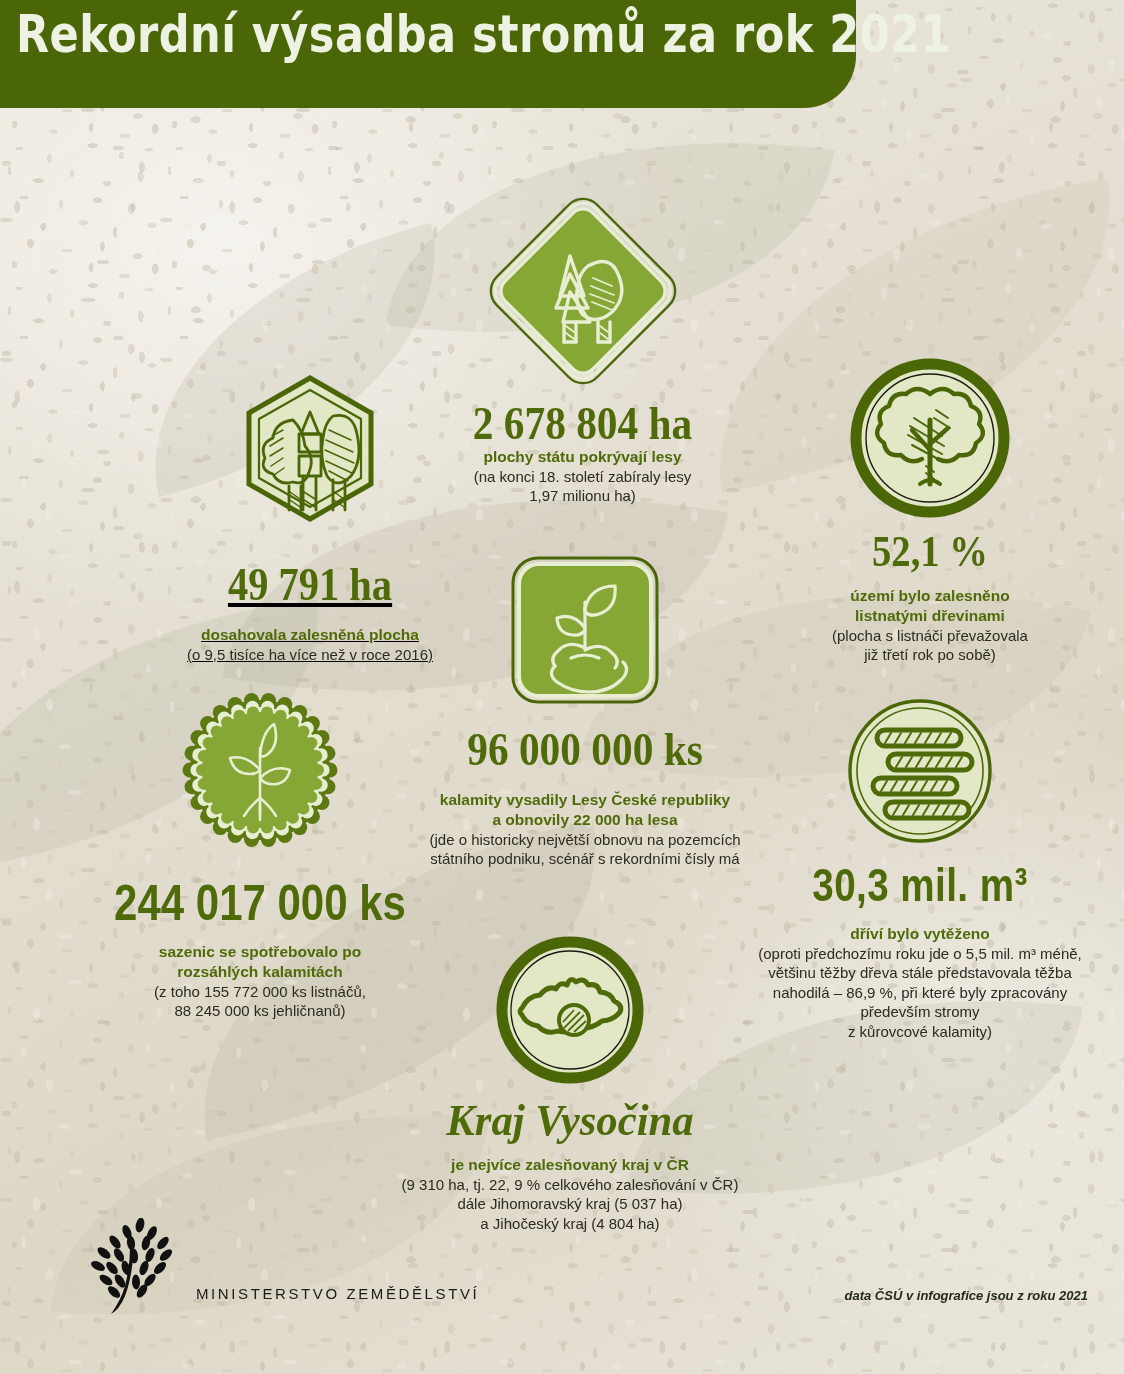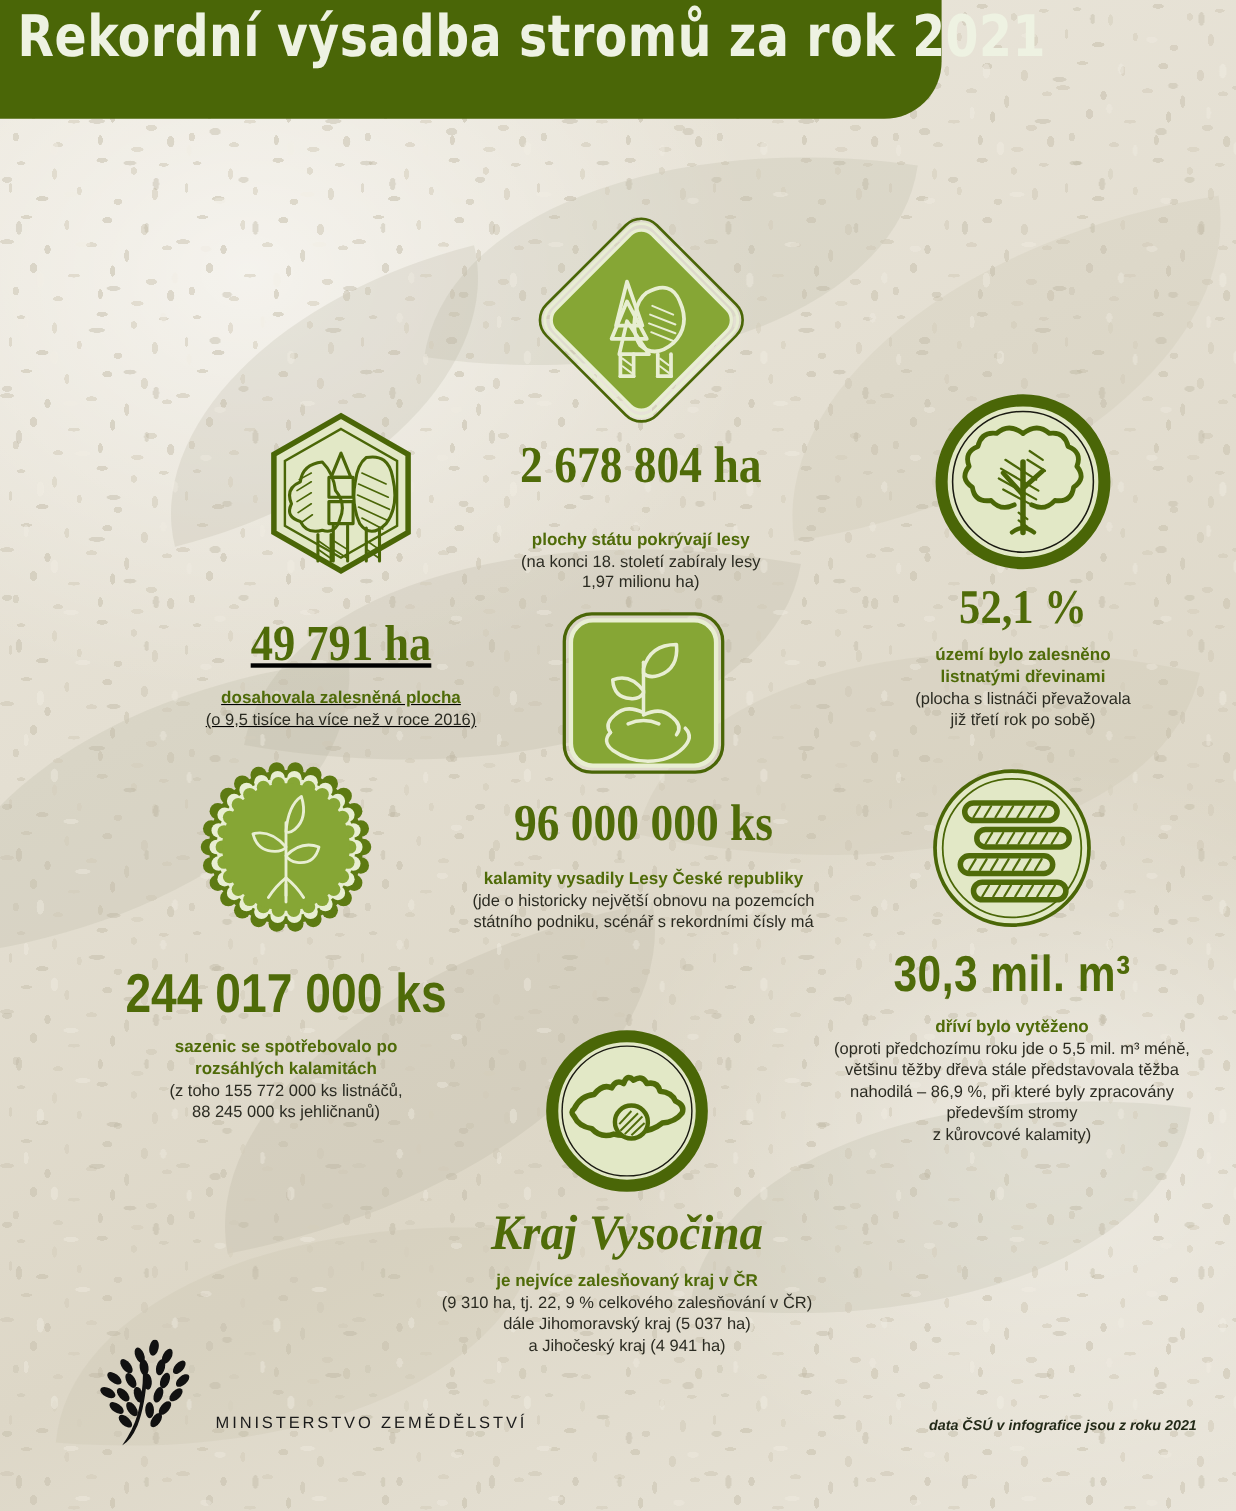--- a/index.html
+++ b/index.html
@@ -197,21 +197,21 @@
               <path d="M104 106 L124 114"></path>
             <path d="M78 130 L86 136"></path>
               <path d="M78 137 L86 143"></path>
             <path d="M112 130 L120 136"></path>
               <path d="M112 137 L120 143"></path>
           </g>
         </g>
       </svg>
     </div>
     <div class="big" style="font-size:47px;margin-top:14px;">2 678 804 ha</div>
-    <div class="cap-bold" style="margin-top:34px;">plochy státu pokrývají lesy</div>
+    <div class="cap-bold" style="margin-top:0;">plochy státu pokrývají lesy</div>
     <div class="cap">(na konci 18. století zabíraly lesy</div>
     <div class="cap">1,97 milionu ha)</div>
   </div>
 
   <div class="stat" style="left:110px;top:368px;width:400px;text-decoration:underline;">
     <div class="icon-wrap">
       <svg width="178" height="178" viewBox="0 0 178 178" aria-hidden="true">
         <polygon points="89,10 150,45 150,116 89,151 28,116 28,45" fill="#e2e8c6" stroke="#4a6607" stroke-width="5"></polygon>
         <polygon points="89,22 140,51 140,110 89,139 38,110 38,51" fill="none" stroke="#4a6607" stroke-width="2.2"></polygon>
         <g stroke="#4a6607" fill="none" stroke-width="2.8" stroke-linecap="round" stroke-linejoin="round">
@@ -298,20 +298,21 @@
           <path d="M80 76 q-12 -16 -28 -10 q1 16 16 17 q8 1 12 -5 z"></path>
           <path d="M80 96 q-16 -8 -26 2 q-10 8 -4 16"></path>
           <path d="M50 114 q-8 8 2 16 q14 10 32 10 q20 0 32 -12 q10 -10 2 -18"></path>
           <path d="M80 98 q16 -8 26 2 q10 8 4 16"></path>
           <path d="M66 106 q14 -6 28 0"></path>
         </g>
       </svg>
     </div>
     <div class="big" style="font-size:47px;margin-top:14px;">96 000 000 ks</div>
     <div class="cap-bold" style="margin-top:17px;">kalamity vysadily Lesy České republiky</div>
+    <div class="cap-bold">a obnovily 22 000 ha lesa</div>
     <div class="cap">(jde o historicky největší obnovu na pozemcích</div>
     <div class="cap">státního podniku, scénář s rekordními čísly má</div>
   </div>
 
   <div class="stat" style="left:60px;top:678px;width:400px;">
     <div class="icon-wrap">
       <svg width="184" height="184" viewBox="0 0 184 184" aria-hidden="true">
         <g id="scallop">
           <path id="sc-outer" fill="#4f6b09" d=""></path>
         </g>
@@ -486,21 +487,21 @@
             <path d="M68 92 L84 76"></path>
           <path d="M72 95 L88 79"></path>
             <path d="M78 96 L90 85"></path>
         </g>
       </svg>
     </div>
     <div class="big" style="font-size:45px;margin-top:14px;transform:scaleX(.95);font-style:italic;">Kraj Vysočina</div>
     <div class="cap-bold" style="margin-top:12px;">je nejvíce zalesňovaný kraj v ČR</div>
     <div class="cap">(9 310 ha, tj. 22, 9 % celkového zalesňování v ČR)</div>
     <div class="cap" style="">dále Jihomoravský kraj (5 037 ha)</div>
-    <div class="cap">a Jihočeský kraj (4 941 ha)</div>
+    <div class="cap">a Jihočeský kraj (4 804 ha)</div>
   </div>
 
   <div id="footer-logo">
     <svg width="104" height="96" viewBox="0 0 104 96" aria-hidden="true">
       <g fill="#111111">
         <ellipse cx="56" cy="7" rx="4.2" ry="7.5" transform="rotate(12 56 7)"></ellipse>
         <ellipse cx="43" cy="14" rx="4" ry="7.4" transform="rotate(-22 43 14)"></ellipse>
         <ellipse cx="68" cy="15" rx="4" ry="7.4" transform="rotate(28 68 15)"></ellipse>
         <ellipse cx="31" cy="24" rx="4" ry="7.6" transform="rotate(-38 31 24)"></ellipse>
         <ellipse cx="47" cy="25" rx="4" ry="7.4" transform="rotate(-8 47 25)"></ellipse>

